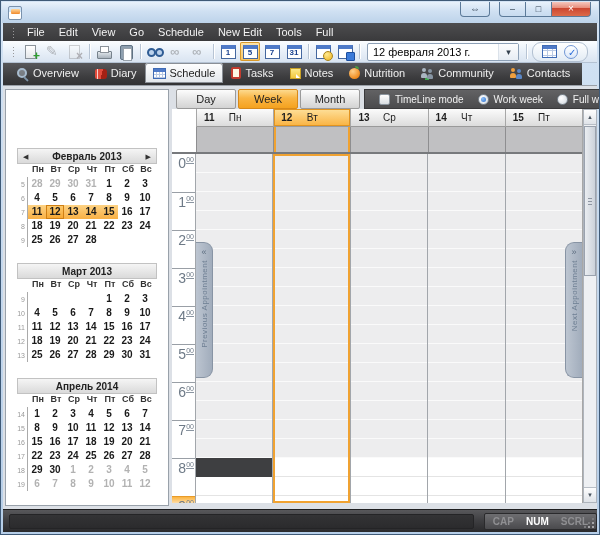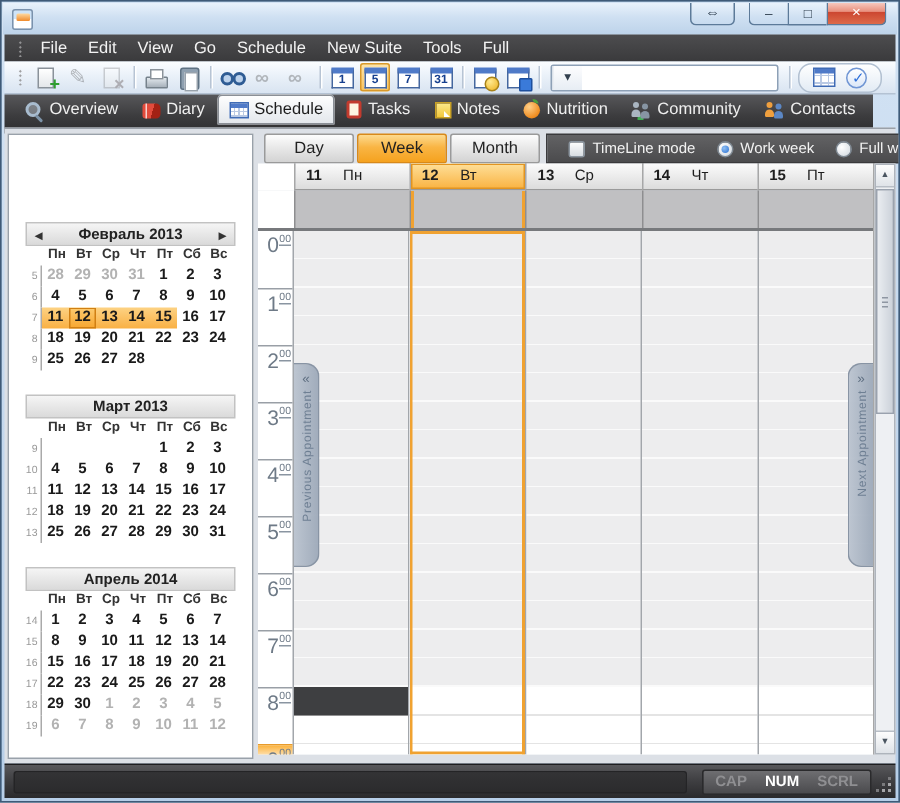--- a/index.html
+++ b/index.html
@@ -138,21 +138,21 @@
   .vscroll{position:absolute;top:23px;right:0;width:14px;bottom:6px;background:#eef0f3;border:1px solid #aeb4bc;}
   .sarr{position:absolute;left:0;right:0;height:15px;display:flex;align-items:center;justify-content:center;font-size:6px;color:#4a5560;background:linear-gradient(#fdfdfd,#dfe3e8);}
   .sarr.up{top:0;border-bottom:1px solid #b8bec6;}
   .sarr.down{bottom:0;border-top:1px solid #b8bec6;}
   .sthumb{position:absolute;left:0;right:0;top:16px;height:150px;background:linear-gradient(90deg,#eaedf1,#ccd2da);border:1px solid #9aa2ae;}
   .sthumb::after{content:"";position:absolute;left:3px;right:3px;top:50%;height:1px;background:#8e96a2;box-shadow:0 -3px 0 #8e96a2,0 3px 0 #8e96a2;}
 
   
   .statusbar{position:absolute;left:2px;right:2px;bottom:2px;height:23px;background:linear-gradient(#58585b,#404043 45%,#2a2a2c);border-top:1px solid #1e1e20;display:flex;align-items:center;}
   .sfill{flex:1;height:15px;margin:0 10px 0 6px;background:linear-gradient(#333335,#2b2b2d);border:1px solid #242426;border-radius:2px;}
-  .keys{display:flex;align-items:center;height:17px;margin-right:16px;background:linear-gradient(#6e6e71,#4a4a4d);border:1px solid #2a2a2c;border-radius:2px;padding:0 8px;gap:12px;}
+  .keys{display:flex;align-items:center;height:17px;background:linear-gradient(#6e6e71,#4a4a4d);border:1px solid #2a2a2c;border-radius:2px;padding:0 8px;gap:12px;}
   .key{font-size:10px;font-weight:bold;color:#8f8f92;}
   .key.on{color:#fff;}
   .sgrip{position:absolute;right:3px;bottom:4px;width:10px;height:10px;}
   .sgrip::after{content:"";position:absolute;right:0;bottom:0;width:2px;height:2px;background:#a5a5a8;box-shadow:-4px 0 0 #a5a5a8,-8px 0 0 #7a7a7d,0 -4px 0 #a5a5a8,-4px -4px 0 #7a7a7d,0 -8px 0 #7a7a7d;}
 </style>
 </head>
 <body>
 
 <div class="win">
   <div class="titlebar">
@@ -165,21 +165,21 @@
     </div>
   </div>
 
   <div class="menubar">
       <div class="mgrip"></div>
       <div class="mi">File</div>
       <div class="mi">Edit</div>
       <div class="mi">View</div>
       <div class="mi">Go</div>
       <div class="mi">Schedule</div>
-      <div class="mi">New Suite</div>
+      <div class="mi">New Edit</div>
       <div class="mi">Tools</div>
       <div class="mi">Full</div>
     </div>
 
   <div class="toolbar">
       <div class="mgrip"></div>
       <div class="tbtn">
         <div class="ic new-entry-icon"></div>
       </div>
       <div class="tbtn dis">
@@ -220,20 +220,21 @@
       </div>
       <div class="tsep"></div>
       <div class="tbtn">
         <div class="ic alarm-list-icon"></div>
       </div>
       <div class="tbtn">
         <div class="ic goto-date-icon"></div>
       </div>
       <div class="tsep"></div>
       <div class="datefield">
+        <span class="dval">12 февраля 2013 г.</span>
         <div class="ddbtn">▾</div>
       </div>
       <div class="tsep"></div>
       <div class="rgrp">
         <div class="tbtn">
           <div class="ic table-view-icon"></div>
         </div>
         <div class="tbtn">
           <div class="ic confirm-icon"></div>
         </div>

